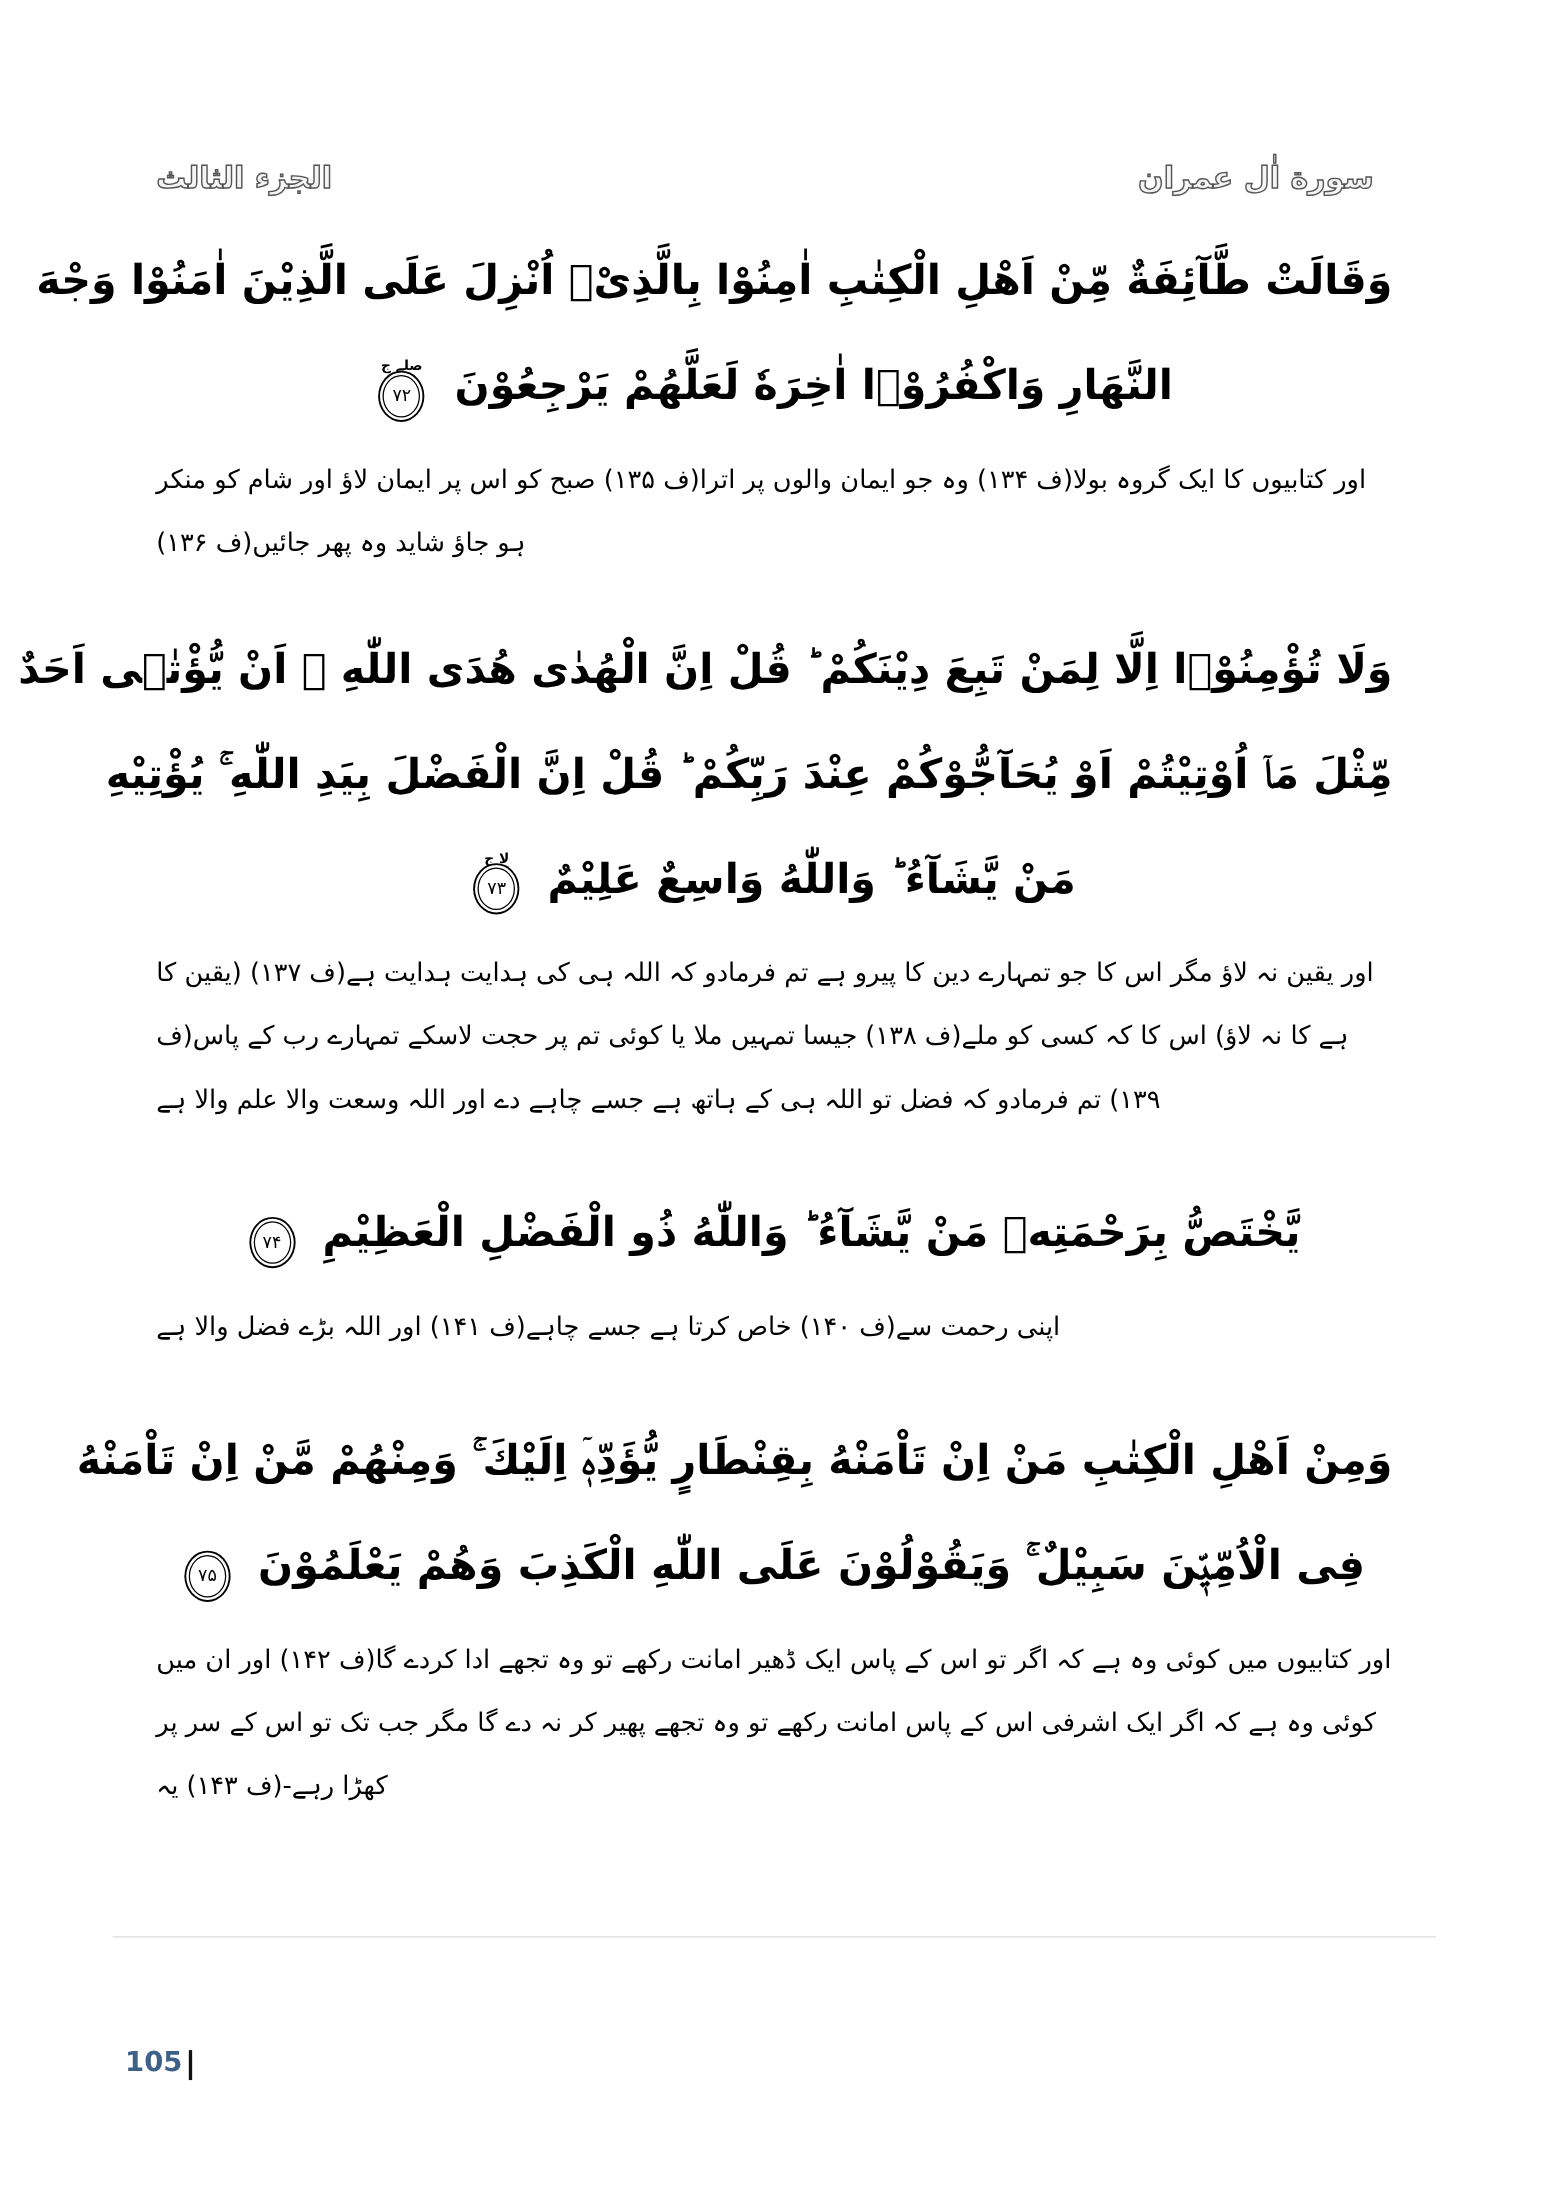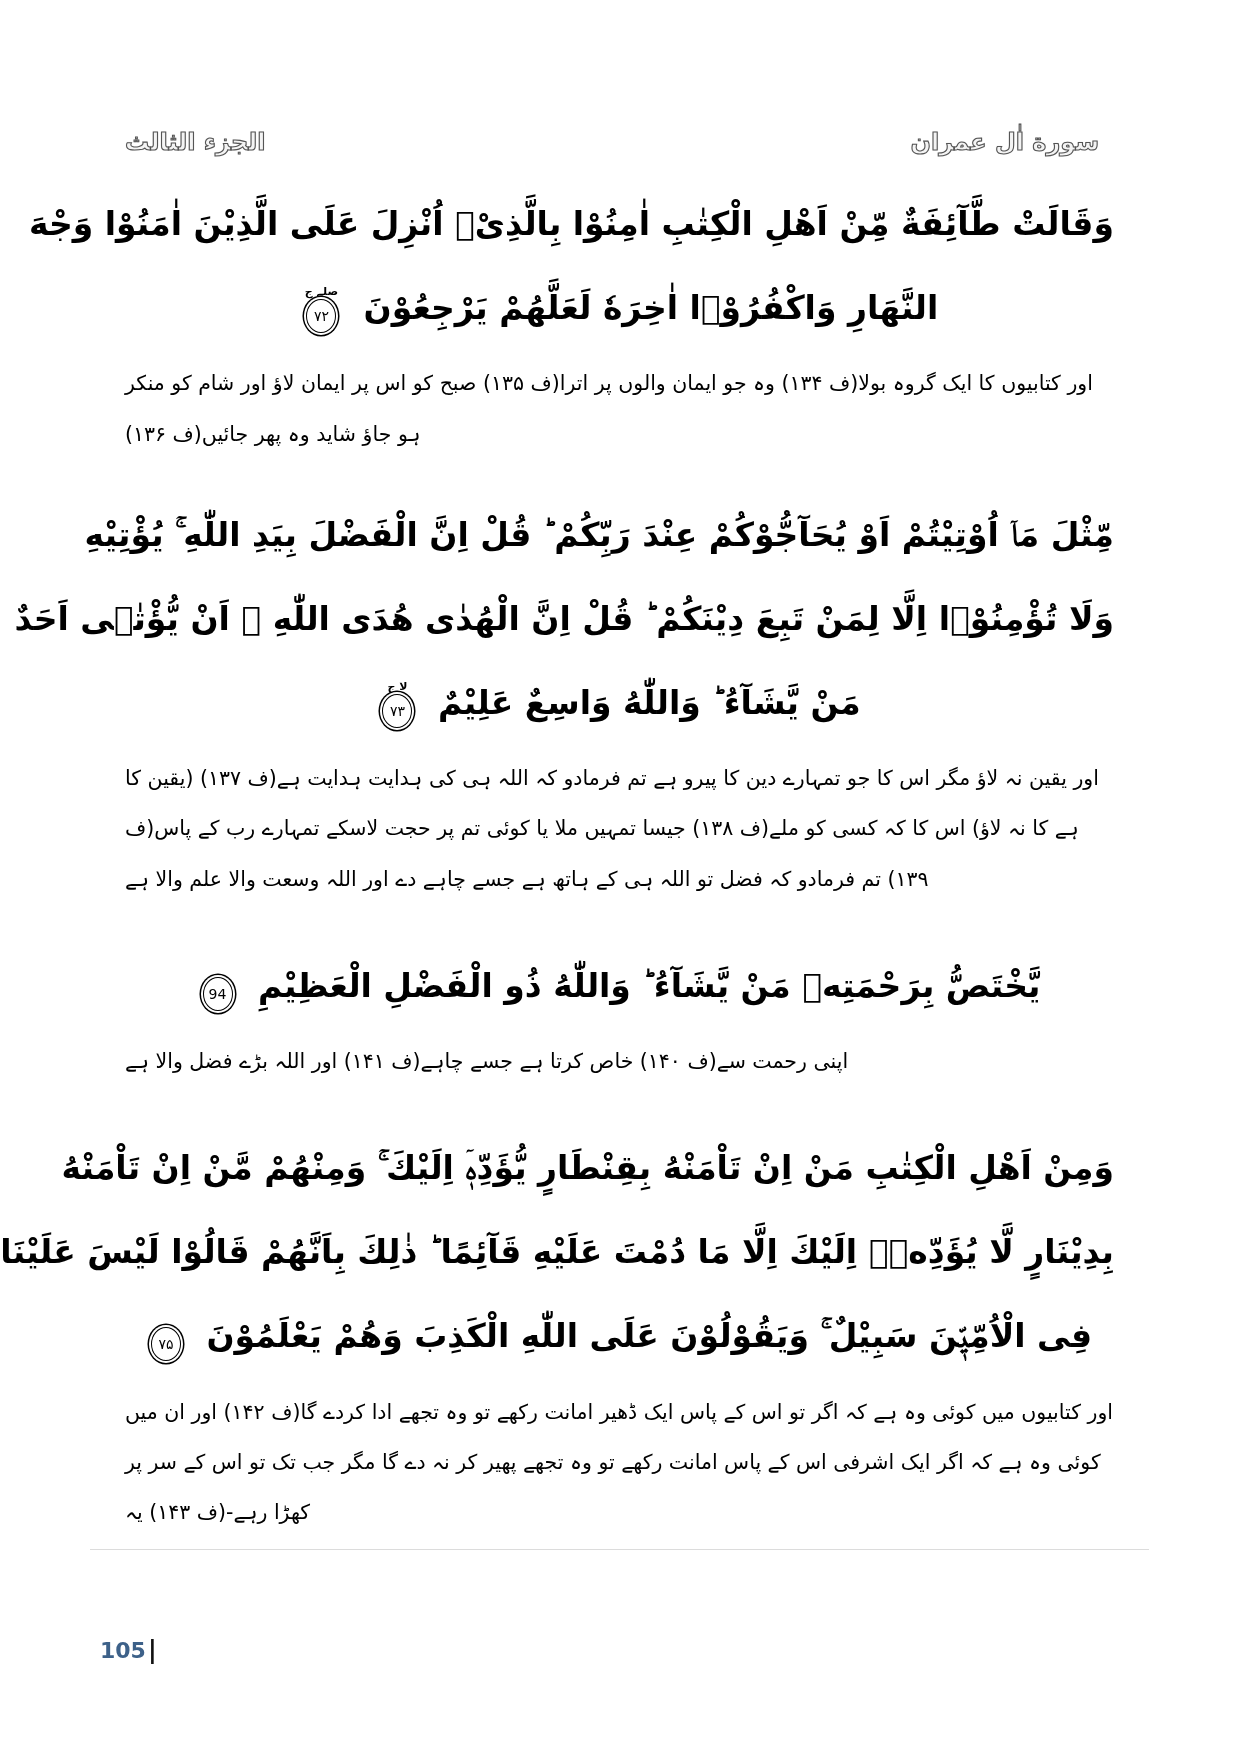--- a/index.html
+++ b/index.html
@@ -149,58 +149,55 @@
             <span>۷۲</span>
           </span>
         </span>
       </div>
     </div>
 
     <div class="urdu-block">اور کتابیوں کا ایک گروہ بولا(ف ۱۳۴) وہ جو ایمان والوں پر اترا(ف ۱۳۵) صبح کو اس پر ایمان لاؤ اور شام کو منکر ہو جاؤ شاید وہ پھر جائیں(ف ۱۳۶)</div>
 
     <div class="arabic-block v73">
       <div class="ar-line">
+        <span>وَلَا تُؤْمِنُوْۤا اِلَّا لِمَنْ تَبِعَ دِیْنَكُمْ ؕ قُلْ اِنَّ الْهُدٰی هُدَی اللّٰهِ ۙ اَنْ یُّؤْتٰۤی اَحَدٌ</span>
+      </div>
+      <div class="ar-line">
         <span>مِّثْلَ مَاۤ اُوْتِیْتُمْ اَوْ یُحَآجُّوْكُمْ عِنْدَ رَبِّكُمْ ؕ قُلْ اِنَّ الْفَضْلَ بِیَدِ اللّٰهِ ۚ یُؤْتِیْهِ</span>
       </div>
       <div class="ar-line">
-        <span>وَلَا تُؤْمِنُوْۤا اِلَّا لِمَنْ تَبِعَ دِیْنَكُمْ ؕ قُلْ اِنَّ الْهُدٰی هُدَی اللّٰهِ ۙ اَنْ یُّؤْتٰۤی اَحَدٌ</span>
-      </div>
-      <div class="ar-line">
         <span>مَنْ یَّشَآءُ ؕ وَاللّٰهُ وَاسِعٌ عَلِیْمٌ</span>
         <span class="ayah-marker">
           <span class="ayah-above">لا ج</span>
           <span class="ayah-circle">
             <span>۷۳</span>
           </span>
         </span>
       </div>
     </div>
 
     <div class="urdu-block">اور یقین نہ لاؤ مگر اس کا جو تمہارے دین کا پیرو ہے تم فرمادو کہ اللہ ہی کی ہدایت ہدایت ہے(ف ۱۳۷) (یقین کا ہے کا نہ لاؤ) اس کا کہ کسی کو ملے(ف ۱۳۸) جیسا تمہیں ملا یا کوئی تم پر حجت لاسکے تمہارے رب کے پاس(ف ۱۳۹) تم فرمادو کہ فضل تو اللہ ہی کے ہاتھ ہے جسے چاہے دے اور اللہ وسعت والا علم والا ہے</div>
 
     <div class="arabic-block v74">
       <div class="ar-line">
         <span>یَّخْتَصُّ بِرَحْمَتِهٖ مَنْ یَّشَآءُ ؕ وَاللّٰهُ ذُو الْفَضْلِ الْعَظِیْمِ</span>
         <span class="ayah-marker">
           <span class="ayah-above"></span>
           <span class="ayah-circle">
-            <span>94</span>
+            <span>۷۴</span>
           </span>
         </span>
       </div>
     </div>
 
     <div class="urdu-block">اپنی رحمت سے(ف ۱۴۰) خاص کرتا ہے جسے چاہے(ف ۱۴۱) اور اللہ بڑے فضل والا ہے</div>
 
     <div class="arabic-block v75">
       <div class="ar-line">
         <span>وَمِنْ اَهْلِ الْكِتٰبِ مَنْ اِنْ تَاْمَنْهُ بِقِنْطَارٍ یُّؤَدِّهٖۤ اِلَیْكَ ۚ وَمِنْهُمْ مَّنْ اِنْ تَاْمَنْهُ</span>
-      </div>
-      <div class="ar-line">
-        <span>بِدِیْنَارٍ لَّا یُؤَدِّهٖۤ اِلَیْكَ اِلَّا مَا دُمْتَ عَلَیْهِ قَآئِمًا ؕ ذٰلِكَ بِاَنَّهُمْ قَالُوْا لَیْسَ عَلَیْنَا</span>
       </div>
       <div class="ar-line">
         <span>فِی الْاُمِّیّٖنَ سَبِیْلٌ ۚ وَیَقُوْلُوْنَ عَلَی اللّٰهِ الْكَذِبَ وَهُمْ یَعْلَمُوْنَ</span>
         <span class="ayah-marker">
           <span class="ayah-above"></span>
           <span class="ayah-circle">
             <span>۷۵</span>
           </span>
         </span>
       </div>

